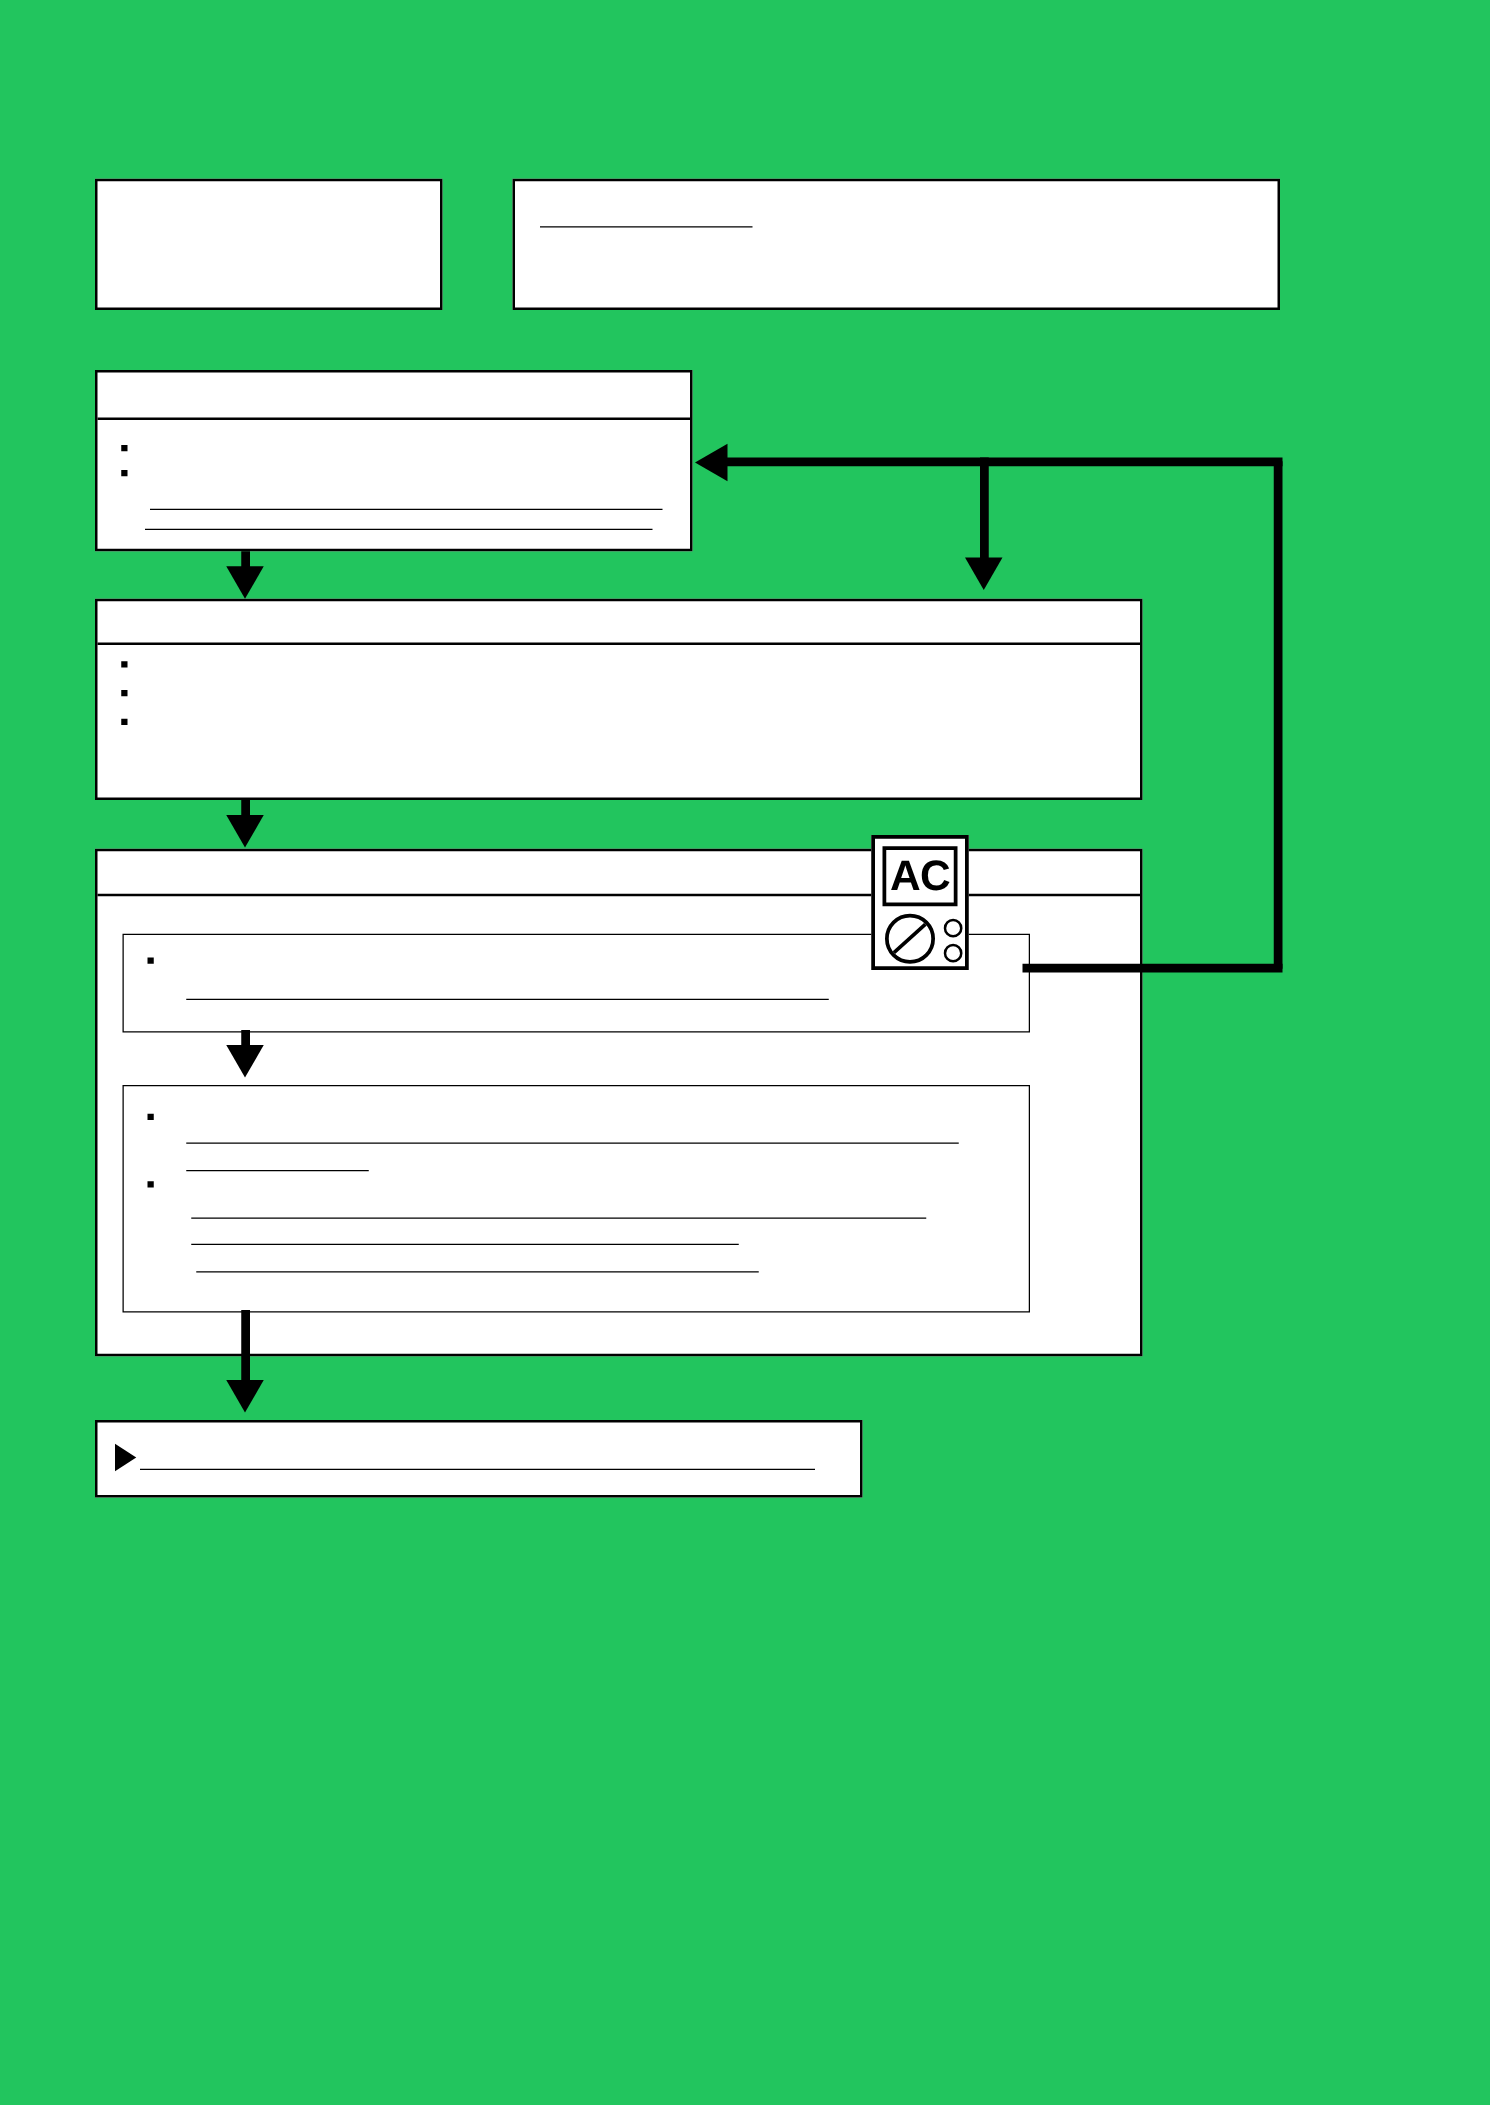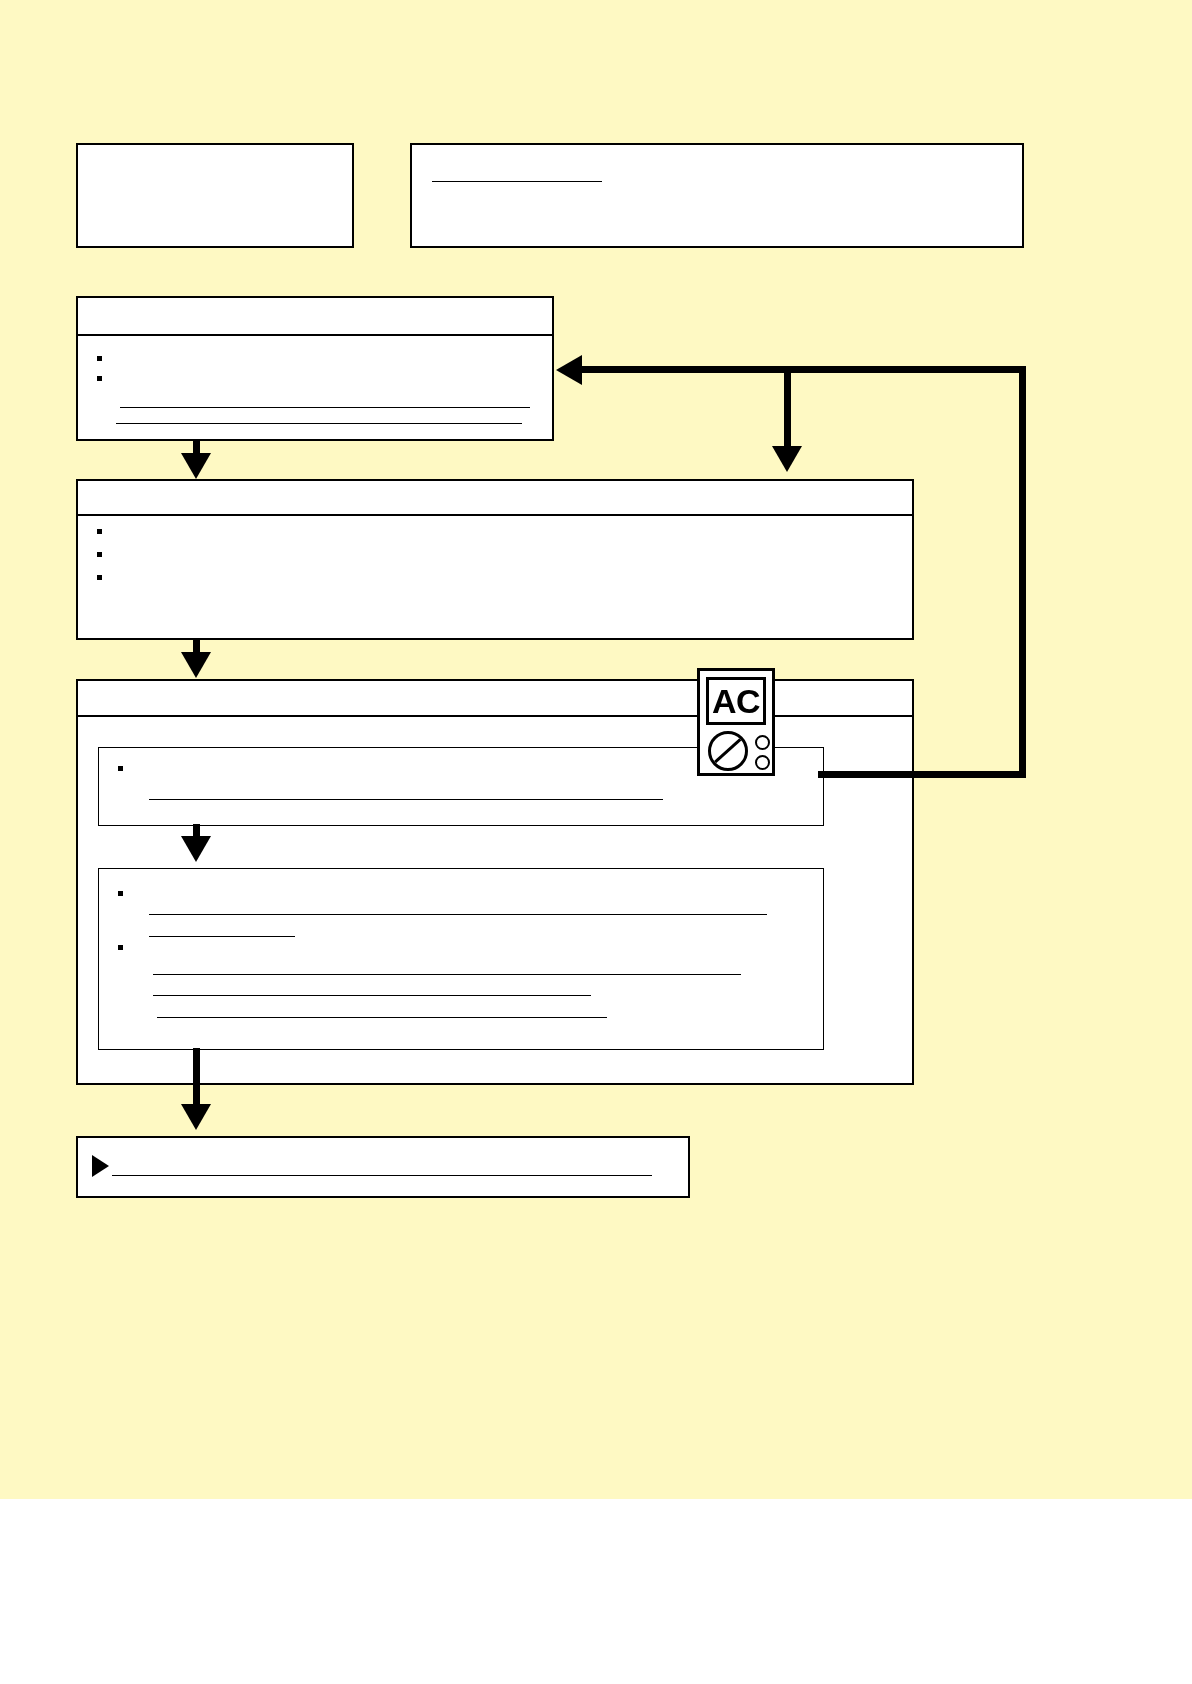--- a/index.html
+++ b/index.html
@@ -7,22 +7,22 @@
     padding: 0;
     background: #ffffff;
   }
   body {
     font-family: "Liberation Sans", sans-serif;
     color: #000000;
   }
   #page {
     position: relative;
     width: 1192px;
-    height: 1499px;
-    background: #fef9c3;
+    height: 1684px;
+    background: #22c55e;
     overflow: hidden;
   }
 
   
   .box {
     position: absolute;
     box-sizing: border-box;
     border: 2px solid #000000;
     background: #ffffff;
   }

